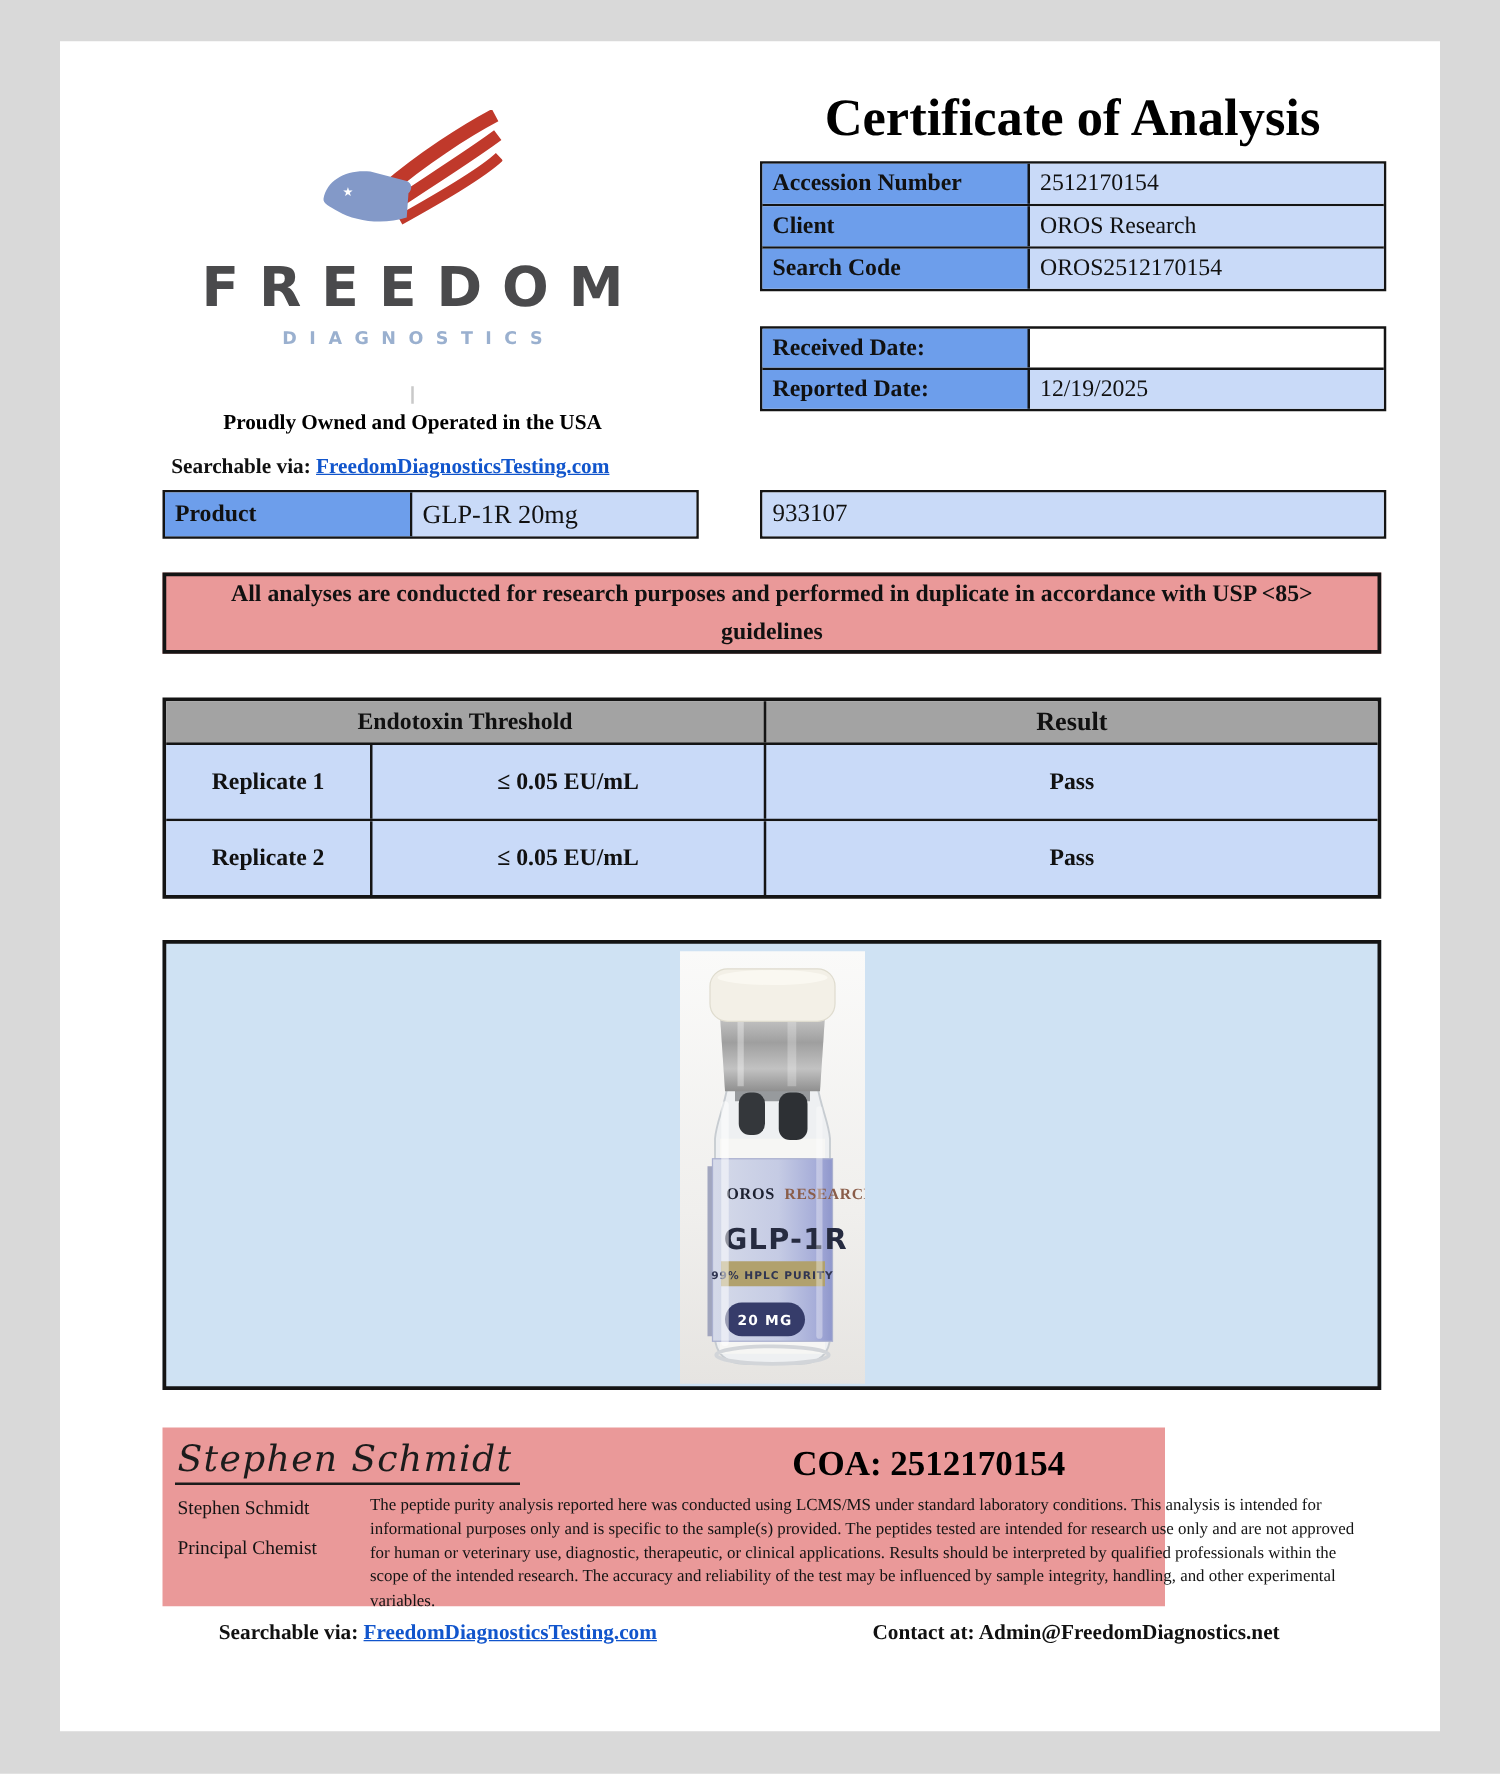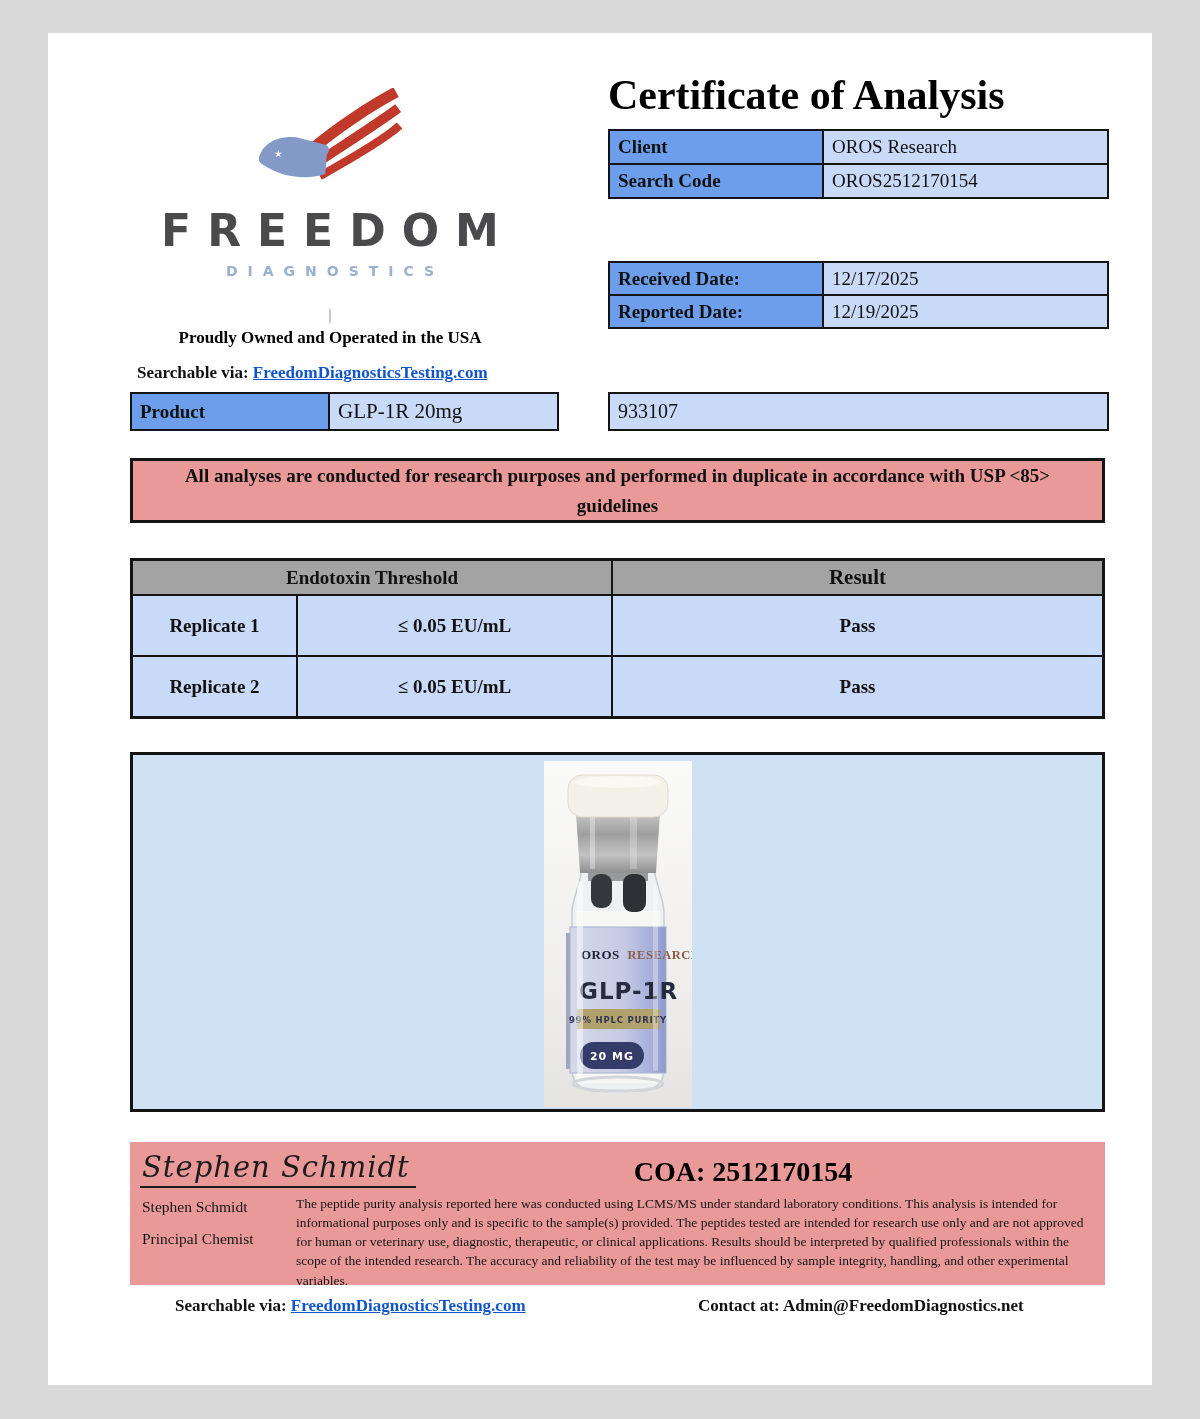--- a/index.html
+++ b/index.html
@@ -31,21 +31,21 @@
     position:absolute;left:70px;top:295px;width:424px;text-align:center;
     font-weight:bold;font-size:17px;color:#000;
   }
   .searchable-top{
     position:absolute;left:89px;top:330px;font-weight:bold;font-size:17px;white-space:nowrap;
   }
   .link{color:#1155cc;text-decoration:underline;font-weight:bold;cursor:pointer;}
 
   
   .coa-title{
-    position:absolute;left:560px;top:38px;width:500px;
+    position:absolute;left:560px;top:38px;width:500px;text-align:center;
     font-size:42px;font-weight:bold;color:#000;white-space:nowrap;
   }
 
   
   .kv-table{position:absolute;border:2px solid #141414;}
   .kv-row{display:flex;border-bottom:2px solid #141414;}
   .kv-row:last-child{border-bottom:none;}
   .kv-label{
     background:#6d9eeb;border-right:2px solid #141414;
     font-weight:bold;font-size:19px;display:flex;align-items:center;
@@ -93,21 +93,21 @@
   .photo-box{
     position:absolute;left:82px;top:719px;width:975px;height:360px;
     background:#cfe2f3;border:3px solid #141414;box-sizing:border-box;
   }
   .photo{
     position:absolute;left:411px;top:6px;width:148px;height:346px;
     background:linear-gradient(180deg,#fafaf9 0%,#f0efed 60%,#e6e4e1 100%);
   }
 
   
-  .sig-block{position:absolute;left:82px;top:1109px;width:975px;height:143px;background:#ea9999;}
+  .sig-block{position:absolute;left:82px;top:1109px;width:802px;height:143px;background:#ea9999;}
   .sig-script{
     position:absolute;left:10px;top:8px;
     font-family:"DejaVu Serif", serif;font-style:italic;font-size:29px;color:#1c1c1c;
     border-bottom:2px solid #1c1c1c;padding:0 6px 2px 2px;letter-spacing:1px;
   }
   .sig-coa{
     position:absolute;left:300px;top:14px;width:626px;text-align:center;
     font-weight:bold;font-size:28px;color:#000;
   }
   .sig-name{position:absolute;left:12px;top:56px;font-size:15.5px;color:#141414;}
@@ -139,33 +139,36 @@
   <div class="tagline">Proudly Owned and Operated in the USA</div>
   <div class="searchable-top">
     <span>Searchable via:</span>
     <a class="link">FreedomDiagnosticsTesting.com</a>
   </div>
 
   <div class="coa-title">Certificate of Analysis</div>
 
   <div class="kv-table info-table">
     <div class="kv-row">
+      <div class="kv-label">Accession Number</div>
+      <div class="kv-value">2512170154</div>
+    </div>
+    <div class="kv-row">
       <div class="kv-label">Client</div>
       <div class="kv-value">OROS Research</div>
     </div>
     <div class="kv-row">
       <div class="kv-label">Search Code</div>
       <div class="kv-value">OROS2512170154</div>
     </div>
   </div>
 
   <div class="kv-table date-table">
     <div class="kv-row">
       <div class="kv-label">Received Date:</div>
-      <div class="kv-value">12/17/2025</div>
     </div>
     <div class="kv-row">
       <div class="kv-label">Reported Date:</div>
       <div class="kv-value">12/19/2025</div>
     </div>
   </div>
 
   <div class="kv-table product-table">
     <div class="kv-row">
       <div class="kv-label">Product</div>

